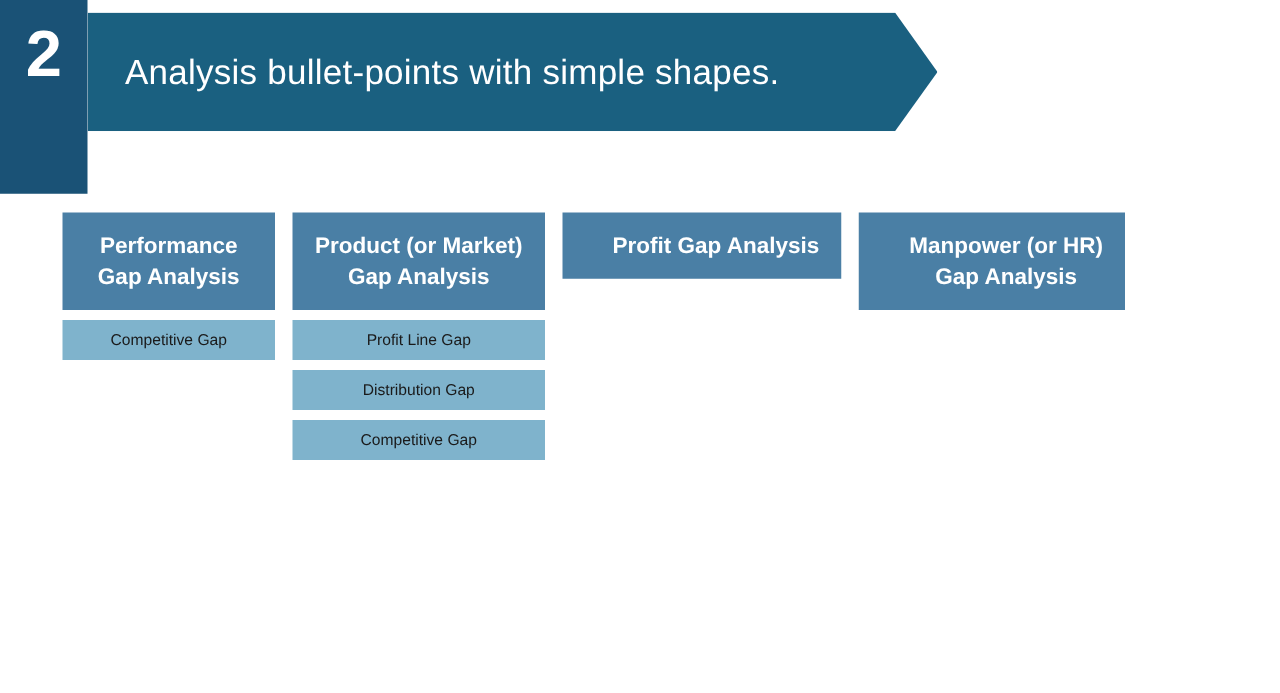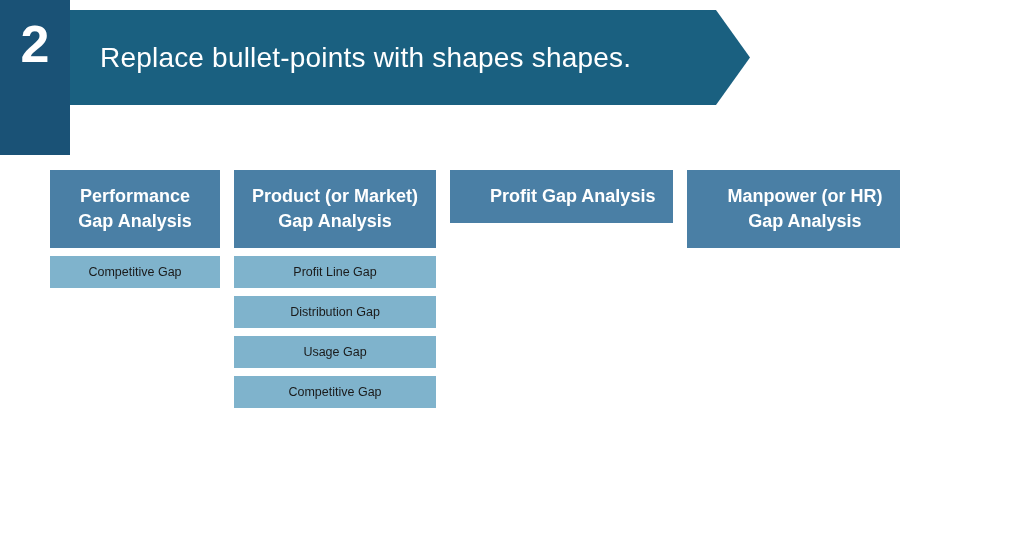--- a/index.html
+++ b/index.html
@@ -134,38 +134,37 @@
     }
   </style>
 </head>
 <body>
 
 <div class="header-area">
   <div class="number-badge">
     <span>2</span>
   </div>
   <div class="banner">
-    <span class="banner-text">Replace bullet-points with shapes shapes.</span>
+    <span class="banner-text">Analysis bullet-points with simple shapes.</span>
   </div>
 </div>
 
 <div class="main-content">
 
   <div class="gap-grid">
 
     <div class="gap-column">
       <div class="gap-header-box">Performance<br>Gap Analysis</div>
       <div class="gap-item-box">Competitive Gap</div>
     </div>
 
     <div class="gap-column">
       <div class="gap-header-box wide">Product (or Market)<br>Gap Analysis</div>
       <div class="gap-item-box wide">Profit Line Gap</div>
       <div class="gap-item-box wide">Distribution Gap</div>
-      <div class="gap-item-box wide">Usage Gap</div>
       <div class="gap-item-box wide">Competitive Gap</div>
     </div>
 
     <div class="gap-column">
       <div class="gap-header-box wider">Profit Gap Analysis</div>
     </div>
 
     <div class="gap-column">
       <div class="gap-header-box wider">Manpower (or HR)<br>Gap Analysis</div>
     </div>

